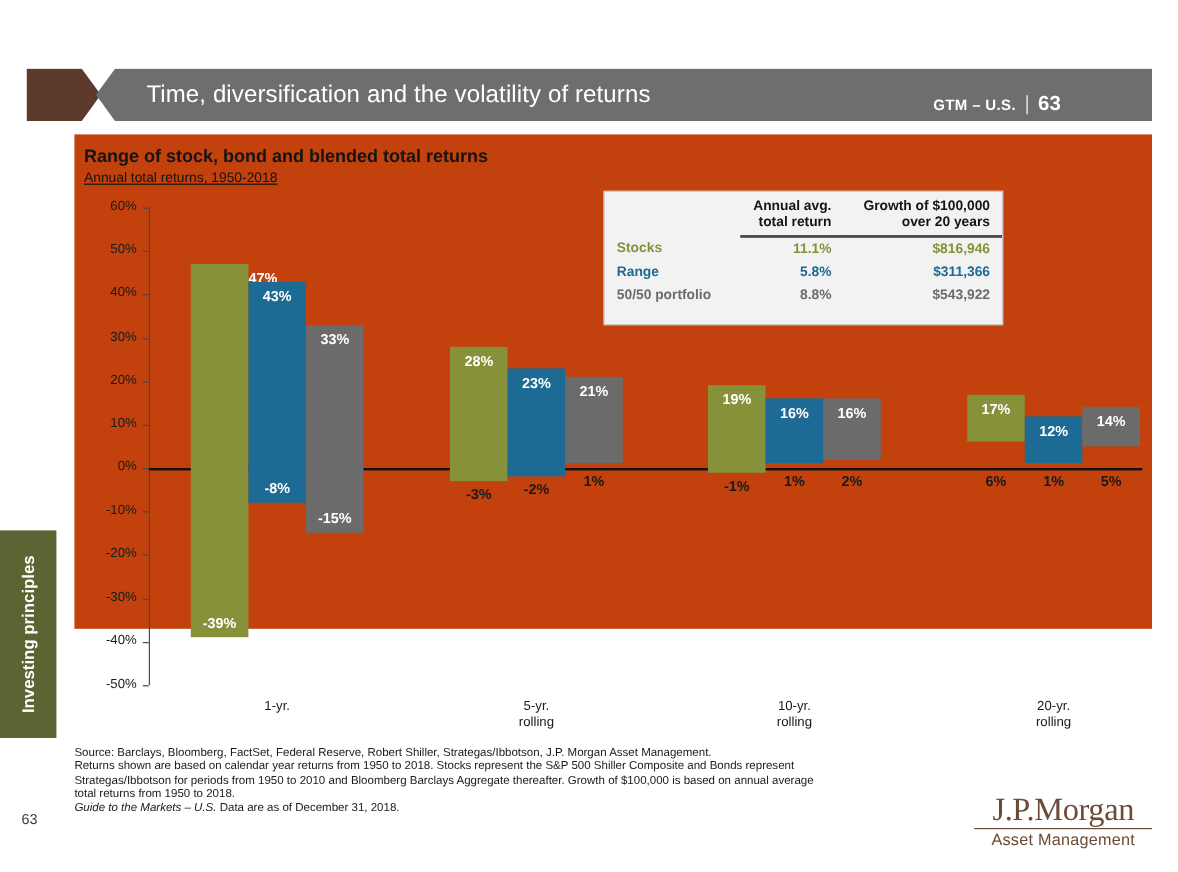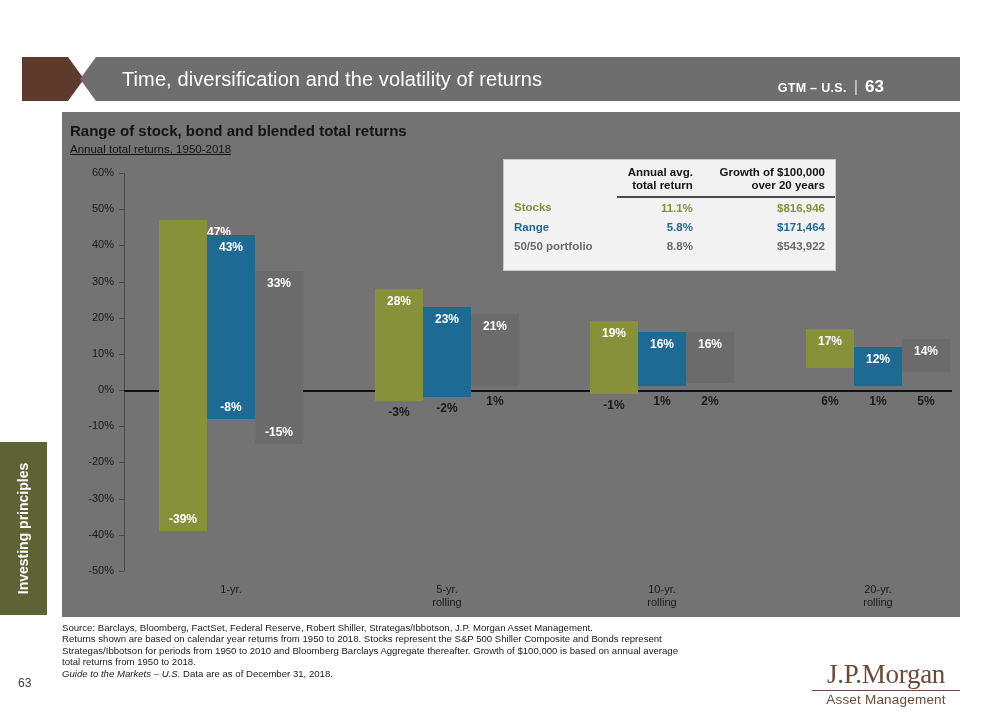--- a/index.html
+++ b/index.html
@@ -31,22 +31,22 @@
   }
   #header-gtm{font-size:12.5px;letter-spacing:.3px;}
   #header-sep{padding:0 7px;font-weight:400;font-size:17px;color:#d8d8d8;}
   #header-page{font-size:17px;}
   #header-underline{
     position:absolute;left:22px;top:101px;width:938px;height:9px;background:#ffffff;
   }
 
   
   #slide-body{
-    position:absolute;left:62px;top:112px;width:898px;height:505px;
-    background:#737373;
+    position:absolute;left:62px;top:112px;width:898px;height:412px;
+    background:#c2410c;
   }
   #chart-title{
     position:absolute;left:8px;top:10px;font-size:15px;font-weight:bold;color:#141414;
   }
   #chart-subtitle{
     position:absolute;left:8px;top:31px;font-size:11.5px;color:#141414;text-decoration:underline;
   }
 
   
   #side-tab{
@@ -238,21 +238,21 @@
       </thead>
       <tbody id="stats-body">
           <tr>
             <td class="rowname r-stocks">Stocks</td>
             <td class="r-stocks">11.1%</td>
             <td class="r-stocks">$816,946</td>
           </tr>
           <tr>
             <td class="rowname r-bonds">Range</td>
             <td class="r-bonds">5.8%</td>
-            <td class="r-bonds">$171,464</td>
+            <td class="r-bonds">$311,366</td>
           </tr>
           <tr>
             <td class="rowname r-blend">50/50 portfolio</td>
             <td class="r-blend">8.8%</td>
             <td class="r-blend">$543,922</td>
           </tr>
         </tbody>
     </table>
   </div>
 </div>

